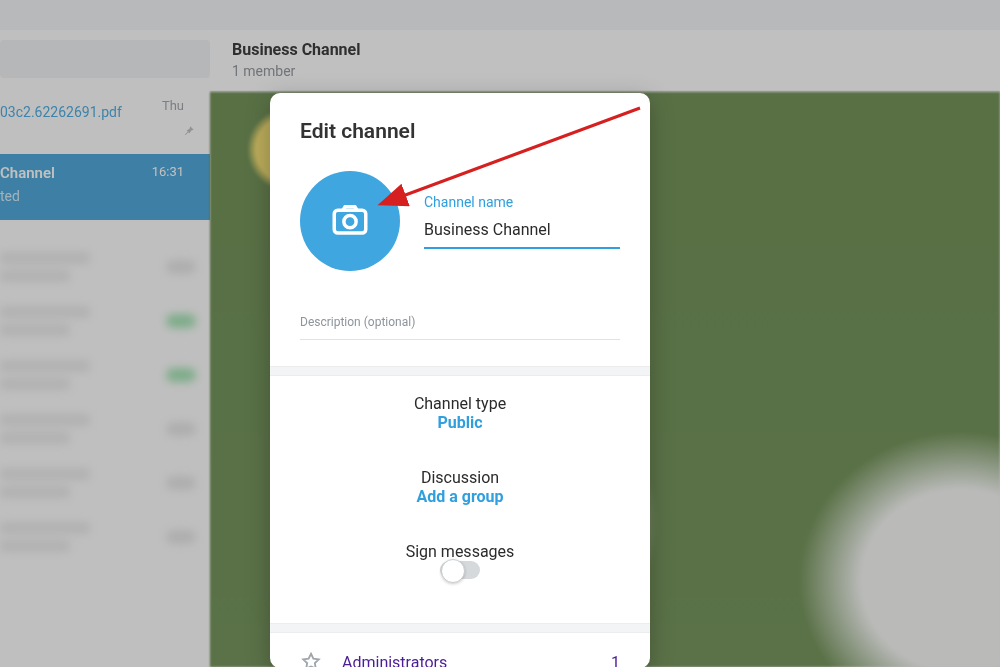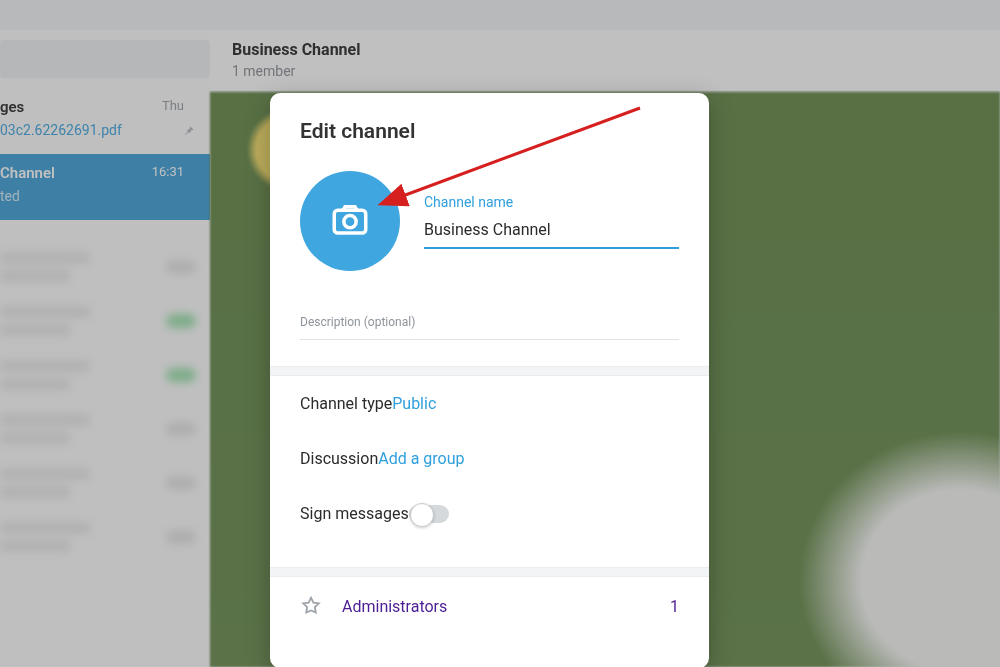--- a/index.html
+++ b/index.html
@@ -86,21 +86,21 @@
   .dim-overlay {
     position: absolute;
     inset: 0;
     background: rgba(60,60,60,0.32);
   }
 
   .modal {
     position: absolute;
     top: 93px;
     left: 270px;
-    width: 439px;
+    width: 380px;
     height: 575px;
     background: #ffffff;
     border-radius: 10px;
     box-shadow: 0 6px 24px rgba(0,0,0,0.25);
     overflow: hidden;
   }
 
   .modal-inner { padding: 26px 30px 0 30px; height: 100%; overflow-y: auto; }
   .modal-title { font-size: 21px; font-weight: 600; color: #333; margin-bottom: 28px; }
 
@@ -148,23 +148,24 @@
     margin: 26px -30px 0 -30px;
     border-top: 1px solid #ebeced;
     border-bottom: 1px solid #ebeced;
   }
 
   .row {
     display:flex; align-items:center; justify-content:flex-start;
     padding: 18px 0;
     font-size: 16px;
     color: #2b2b2b;
+    flex-direction: column;
   }
   .row + .row { border-top: 0px solid transparent; }
-  .row .link { color: #2f9fde; font-size: 16px; }
+  .row .link { color: #2f9fde; font-size: 16px; font-weight: bold; }
 
   .toggle {
     width: 40px; height: 18px;
     background: #d5d9dc;
     border-radius: 10px;
     position: relative;
   }
   .toggle::after {
     content:"";
     position:absolute;
@@ -201,21 +202,20 @@
 <div class="app">
 
   <div class="topbar"></div>
 
   <div class="sidebar">
     <div class="search-strip">
       <div class="search-box"></div>
     </div>
 
     <div class="chat-item">
-      <div class="title">ges</div>
       <div class="sub">03c2.62262691.pdf</div>
       <div class="time">Thu</div>
       <div class="pin">
         <svg width="14" height="14" viewBox="0 0 24 24" fill="currentColor">
             <path d="M14 4l6 6-4 1-3 5-2-2-5 5-1-1 5-5-2-2 5-3 1-4z"></path>
           </svg>
       </div>
     </div>
 
     <div class="chat-item active">

